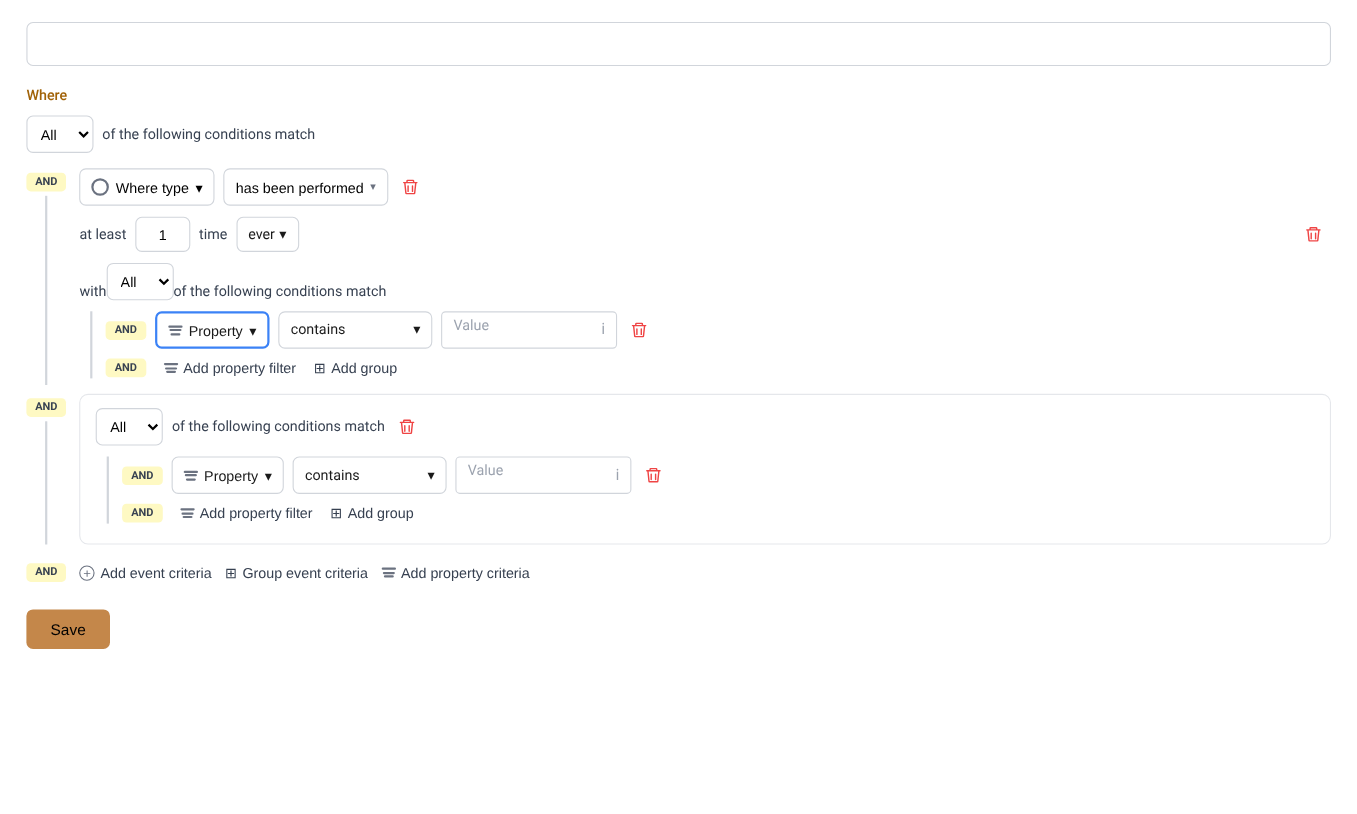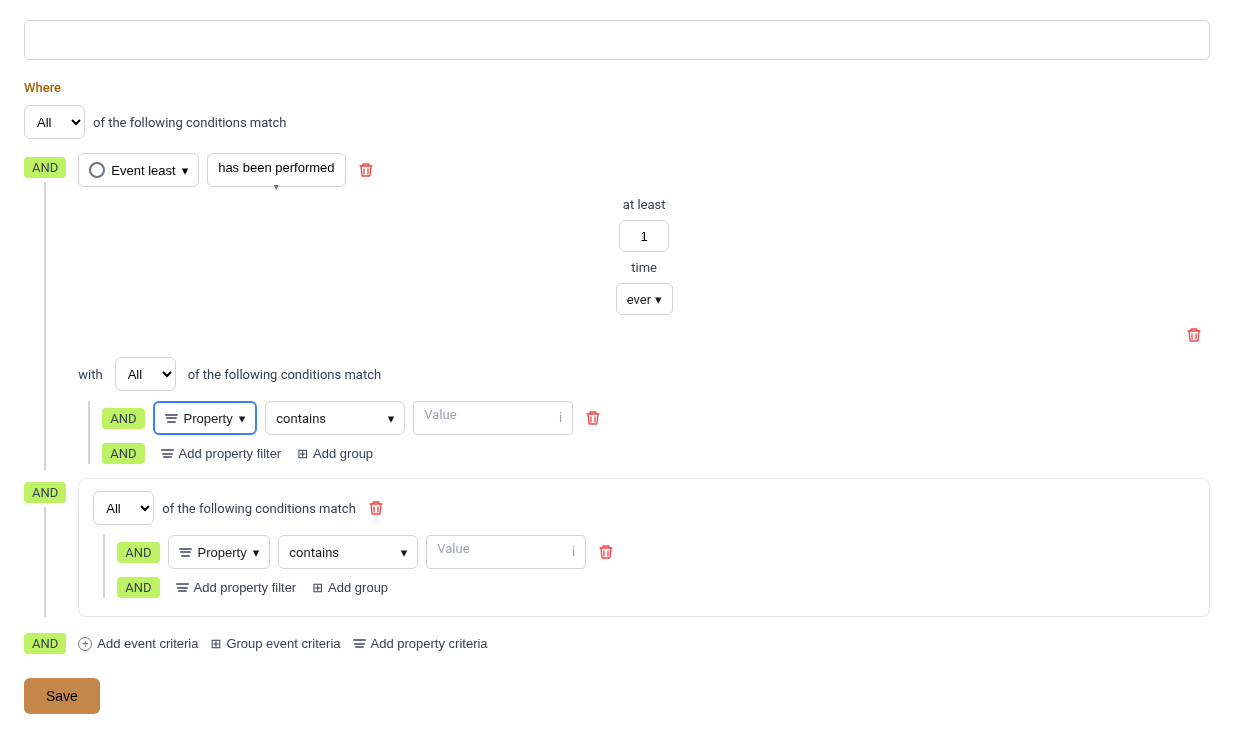--- a/index.html
+++ b/index.html
@@ -62,24 +62,24 @@
       font-size: 13px;
       background: transparent;
       cursor: pointer;
       height: 100%;
     }
     .conditions-text {
       font-size: 13px;
       color: #374151;
     }
     .and-badge {
-      background: #bef264;
+      background: #fef9c3;
       color: #374151;
-      font-size: 13px;
-      font-weight: 400;
+      font-size: 10px;
+      font-weight: 700;
       padding: 3px 8px;
       border-radius: 4px;
       white-space: nowrap;
       flex-shrink: 0;
     }
     .event-row {
       display: flex;
       align-items: center;
       gap: 8px;
       margin-bottom: 10px;
@@ -101,42 +101,40 @@
       display: flex;
       align-items: center;
       gap: 6px;
       border: 1px solid #d1d5db;
       border-radius: 6px;
       padding: 6px 10px;
       background: #fff;
       cursor: pointer;
       font-size: 13px;
       height: 34px;
-      flex-direction: column;
     }
     .dropdown-btn .chevron {
       font-size: 10px;
       color: #6b7280;
     }
     .delete-btn {
       background: none;
       border: none;
       cursor: pointer;
       color: #ef4444;
       font-size: 16px;
       padding: 4px;
       display: flex;
       align-items: center;
     }
     .time-row {
       display: flex;
       align-items: center;
       gap: 8px;
       margin-bottom: 10px;
-      flex-direction: column;
     }
     .time-input {
       border: 1px solid #d1d5db;
       border-radius: 6px;
       padding: 4px 8px;
       width: 50px;
       text-align: center;
       font-size: 13px;
       height: 32px;
       outline: none;
@@ -152,22 +150,22 @@
       border: 1px solid #d1d5db;
       border-radius: 6px;
       padding: 4px 10px;
       background: #fff;
       cursor: pointer;
       font-size: 13px;
       height: 32px;
     }
     .with-row {
       display: flex;
-      align-items: center;
-      gap: 12px;
+      align-items: flex-end;
+      gap: 0;
       margin-bottom: 10px;
     }
     .inner-section {
       border-left: 2px solid #d1d5db;
       margin-left: 10px;
       padding-left: 12px;
     }
     .property-row {
       display: flex;
       align-items: center;
@@ -328,21 +326,21 @@
   <div style="display:flex; align-items:stretch; gap:0; margin-bottom:4px;">
     <div style="display:flex; flex-direction:column; align-items:center; margin-right:12px; margin-top:4px;">
       <span class="and-badge">AND</span>
       <div style="width:2px; background:#d1d5db; flex:1; margin-top:4px;"></div>
     </div>
     <div style="flex:1;">
 
       <div class="event-row">
         <button class="event-type-btn">
           <span style="display:inline-block; width:16px; height:16px; border:2px solid #6b7280; border-radius:50%; flex-shrink:0;"></span>
-          <span>Event least</span>
+          <span>Where type</span>
           <span class="chevron">▾</span>
         </button>
         <button class="dropdown-btn">
           <span>has been performed</span>
           <span class="chevron">▾</span>
         </button>
         <button class="delete-btn">
           <svg width="16" height="16" viewBox="0 0 16 16" fill="none">
               <path d="M2 4h12M5 4V2.5A.5.5 0 015.5 2h5a.5.5 0 01.5.5V4M6 7v5M10 7v5M3 4l1 9.5a.5.5 0 00.5.5h7a.5.5 0 00.5-.5L13 4H3z" stroke="#ef4444" stroke-width="1.3" stroke-linecap="round" stroke-linejoin="round"></path>
             </svg>

